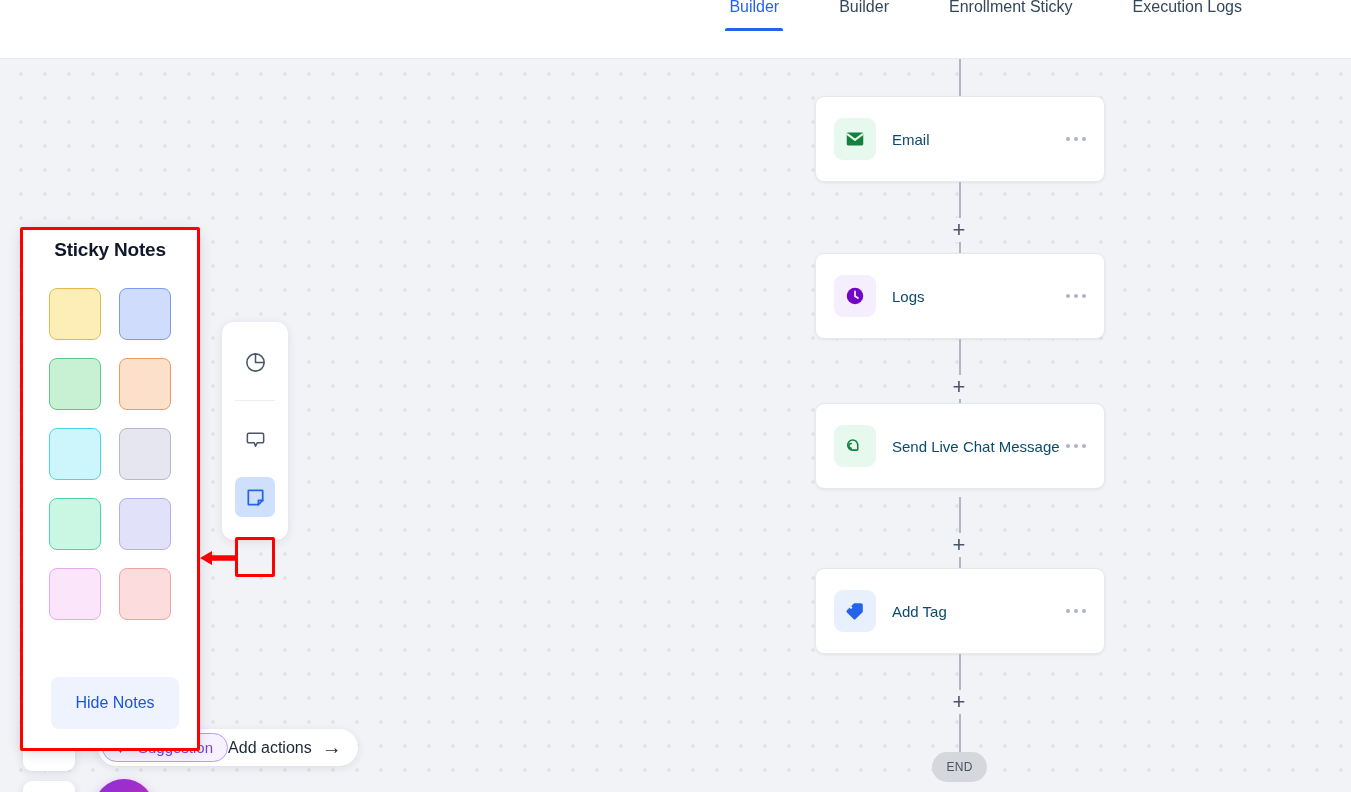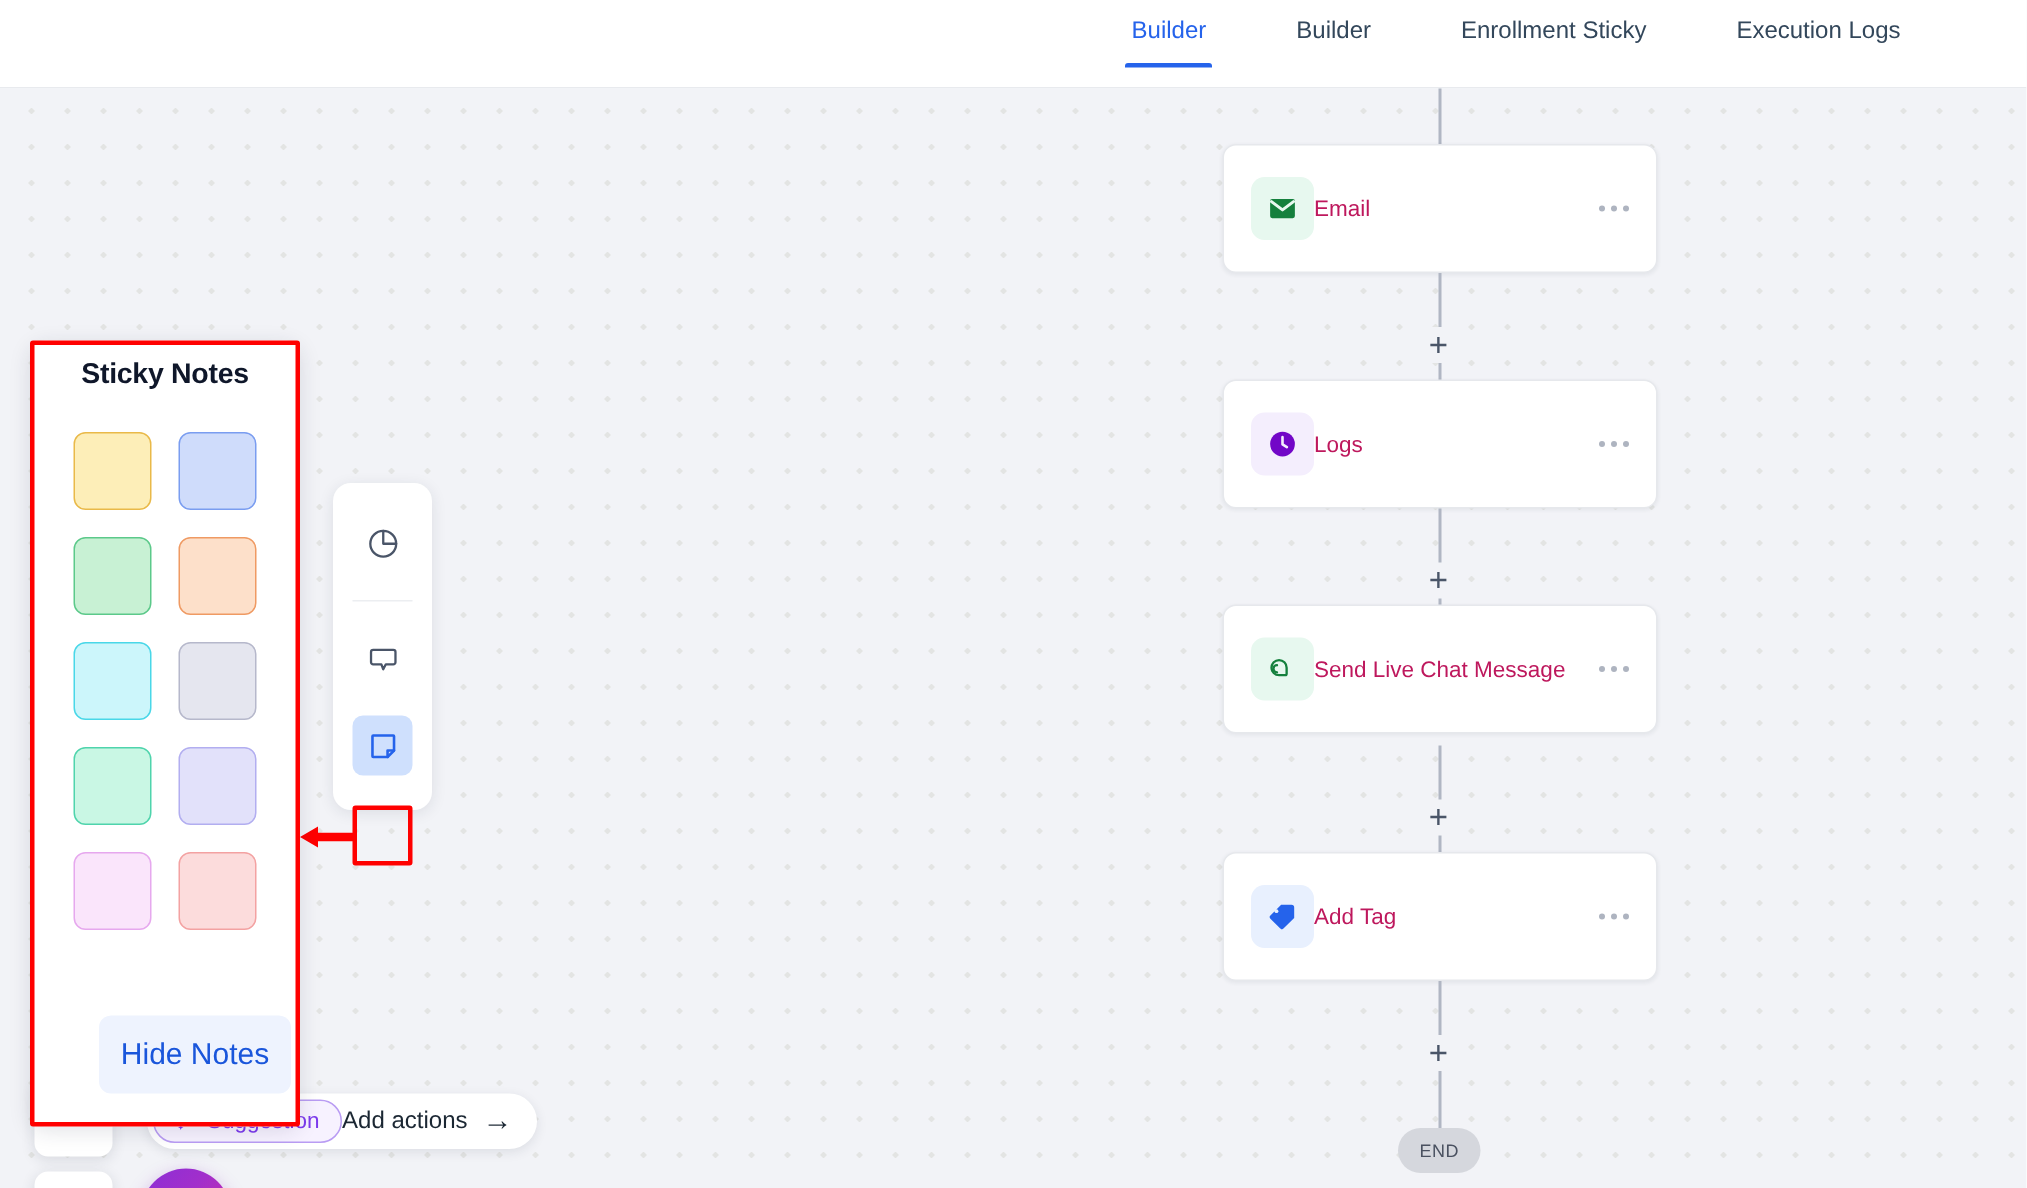--- a/index.html
+++ b/index.html
@@ -12,21 +12,21 @@
   #app { position: relative; width: 1351px; height: 792px; }
 
   
   .header {
     position: absolute; top: 0; left: 0;
     width: 1351px; height: 59px;
     background: #ffffff;
     border-bottom: 1px solid #e8eaee;
     display: flex; align-items: flex-end; justify-content: flex-end;
   }
-  .tabs { display: flex; align-items: center; height: 59px; padding-right: 84px; }
+  .tabs { display: flex; align-items: flex-start; height: 59px; padding-right: 109px; }
   .tab {
     position: relative;
     font-size: 16px; color: #33475b;
     padding: 0 0 16px 0; margin-left: 60px;
     line-height: 1;
     cursor: pointer; white-space: nowrap;
   }
   .tab:first-child { margin-left: 0; }
   .tab.active { color: #2563eb; font-weight: 400; }
   .tab.active::after {
@@ -67,21 +67,21 @@
   }
   .node-icon {
     width: 42px; height: 42px; border-radius: 9px;
     display: flex; align-items: center; justify-content: center;
     flex: 0 0 auto;
   }
   .node-icon.green { background: #e7f8ef; }
   .node-icon.purple { background: #f4eefd; }
   .node-icon.blue { background: #e8f0fe; }
   .node-label {
-    font-size: 15px; color: #be185d; flex: 1 1 auto;
+    margin-left: 16px; font-size: 15px; color: #0c4a6e; flex: 1 1 auto;
     white-space: nowrap;
   }
   .dots { display: flex; gap: 4px; align-items: center; padding-left: 6px; }
   .dots span { width: 4px; height: 4px; border-radius: 50%; background: #aeb4c0; display: block; }
 
   .end-pill {
     position: absolute; left: 117px;
     width: 55px; height: 30px; border-radius: 15px;
     background: #d5d7dd; color: #4a5160;
     font-size: 12px; display: flex; align-items: center; justify-content: center;
@@ -131,24 +131,24 @@
   }
   .swatch-grid {
     display: grid; grid-template-columns: 52px 52px;
     gap: 18px 18px; justify-content: center;
   }
   .swatch {
     width: 52px; height: 52px; border-radius: 8px;
     border: 1px solid rgba(0,0,0,.12); cursor: pointer;
   }
   .hide-notes {
-    position: absolute; left: 46px; bottom: 22px;
+    position: absolute; left: 31px; bottom: 22px;
     width: 128px; height: 52px; border-radius: 8px;
     background: #eef3fe; color: #1a56db;
-    font-size: 20px; border: none; cursor: pointer;
+    font-size: 16px; border: none; cursor: pointer;
     font-family: "Liberation Sans", sans-serif;
   }
   .sticky-outline {
     position: absolute; left: 20px; top: 168px;
     width: 180px; height: 524px;
     border: 3px solid #ff0000; border-radius: 2px;
     pointer-events: none;
   }
 
   

